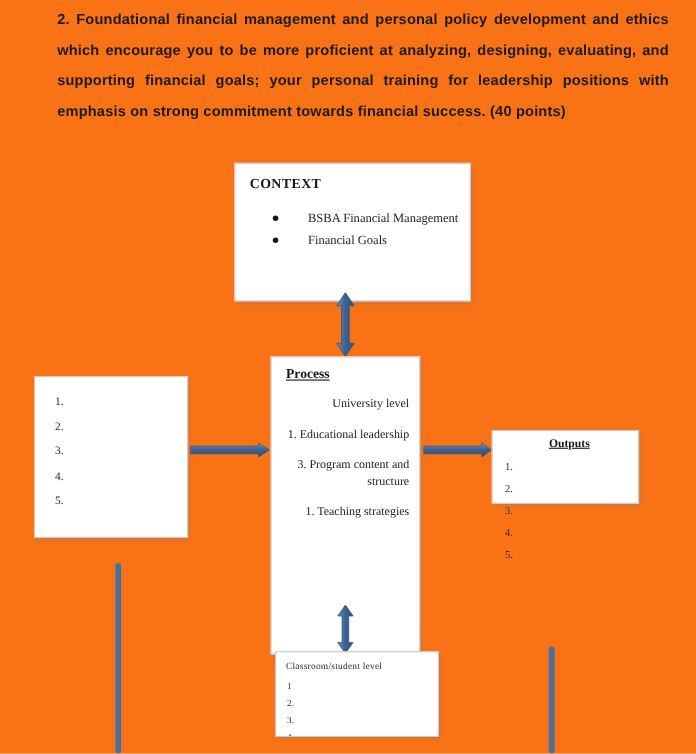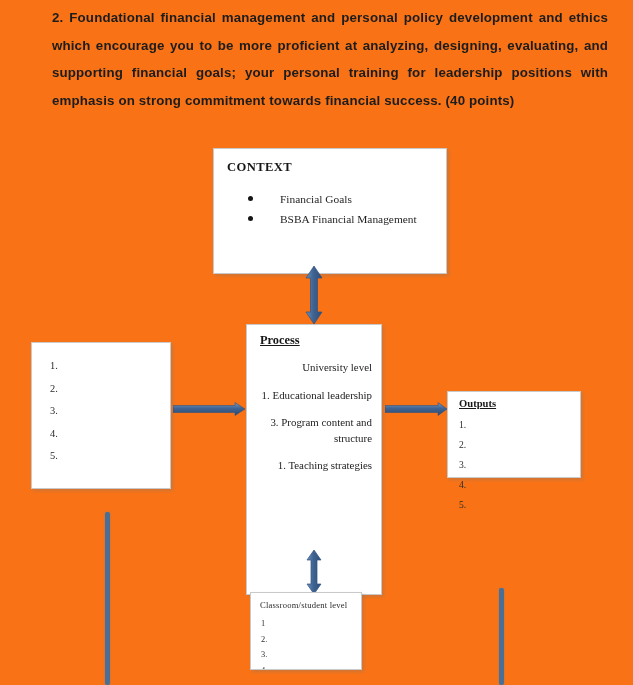--- a/index.html
+++ b/index.html
@@ -60,21 +60,21 @@
     margin: 0;
   }
   .box-title.underlined {
     text-decoration: underline;
   }
 
   
   #context-box {
     left: 213px;
     top: 148px;
-    width: 234px;
+    width: 215px;
     height: 126px;
   }
   #context-box .box-title {
     font-size: 12.6px;
     letter-spacing: 0.4px;
     padding: 11px 0 0 13px;
   }
   #context-list {
     list-style: none;
     margin: 14px 0 0 0;
@@ -146,21 +146,22 @@
     color: #222222;
     margin-top: 12px;
     text-align: right;
   }
 
   
   #outputs-box {
     left: 447px;
     top: 391px;
     width: 134px;
-    height: 87px;
+    height: 67px;
+    padding-left: 40px;
   }
   #outputs-box .box-title {
     font-size: 10.6px;
     padding: 6px 0 0 11px;
   }
   
   #outputs-list {
     position: absolute;
     left: 447px;
     top: 391px;
@@ -177,21 +178,21 @@
     padding-left: 12px;
   }
   #outputs-list li:first-child {
     margin-top: 24px;
   }
 
   
   #classroom-box {
     left: 250px;
     top: 592px;
-    width: 112px;
+    width: 149px;
     height: 78px;
   }
   #classroom-box .box-title {
     font-size: 8.6px;
     font-weight: normal;
     color: #2b2b2b;
     padding: 7px 0 0 9px;
     letter-spacing: 0.2px;
   }
   #classroom-list {
@@ -259,22 +260,22 @@
 
 <div id="page">
 
   <div id="question-block">
     <p id="question-text">2. Foundational financial management and personal policy development and ethics which encourage you to be more proficient at analyzing, designing, evaluating, and supporting financial goals; your personal training for leadership positions with emphasis on strong commitment towards financial success. (40 points)</p>
   </div>
 
   <div id="context-box" class="dbox">
     <div class="box-title">CONTEXT</div>
     <ul id="context-list">
+      <li>BSBA Financial Management</li>
       <li>Financial Goals</li>
-      <li>BSBA Financial Management</li>
     </ul>
   </div>
 
   <svg class="connector v-arrow-top" viewBox="0 0 20 58">
     <defs>
       <linearGradient id="gradV1" x1="0" y1="0" x2="1" y2="0">
         <stop offset="0%" stop-color="#6e92bb"></stop>
         <stop offset="45%" stop-color="#3f6392"></stop>
         <stop offset="100%" stop-color="#2e4f79"></stop>
       </linearGradient>

